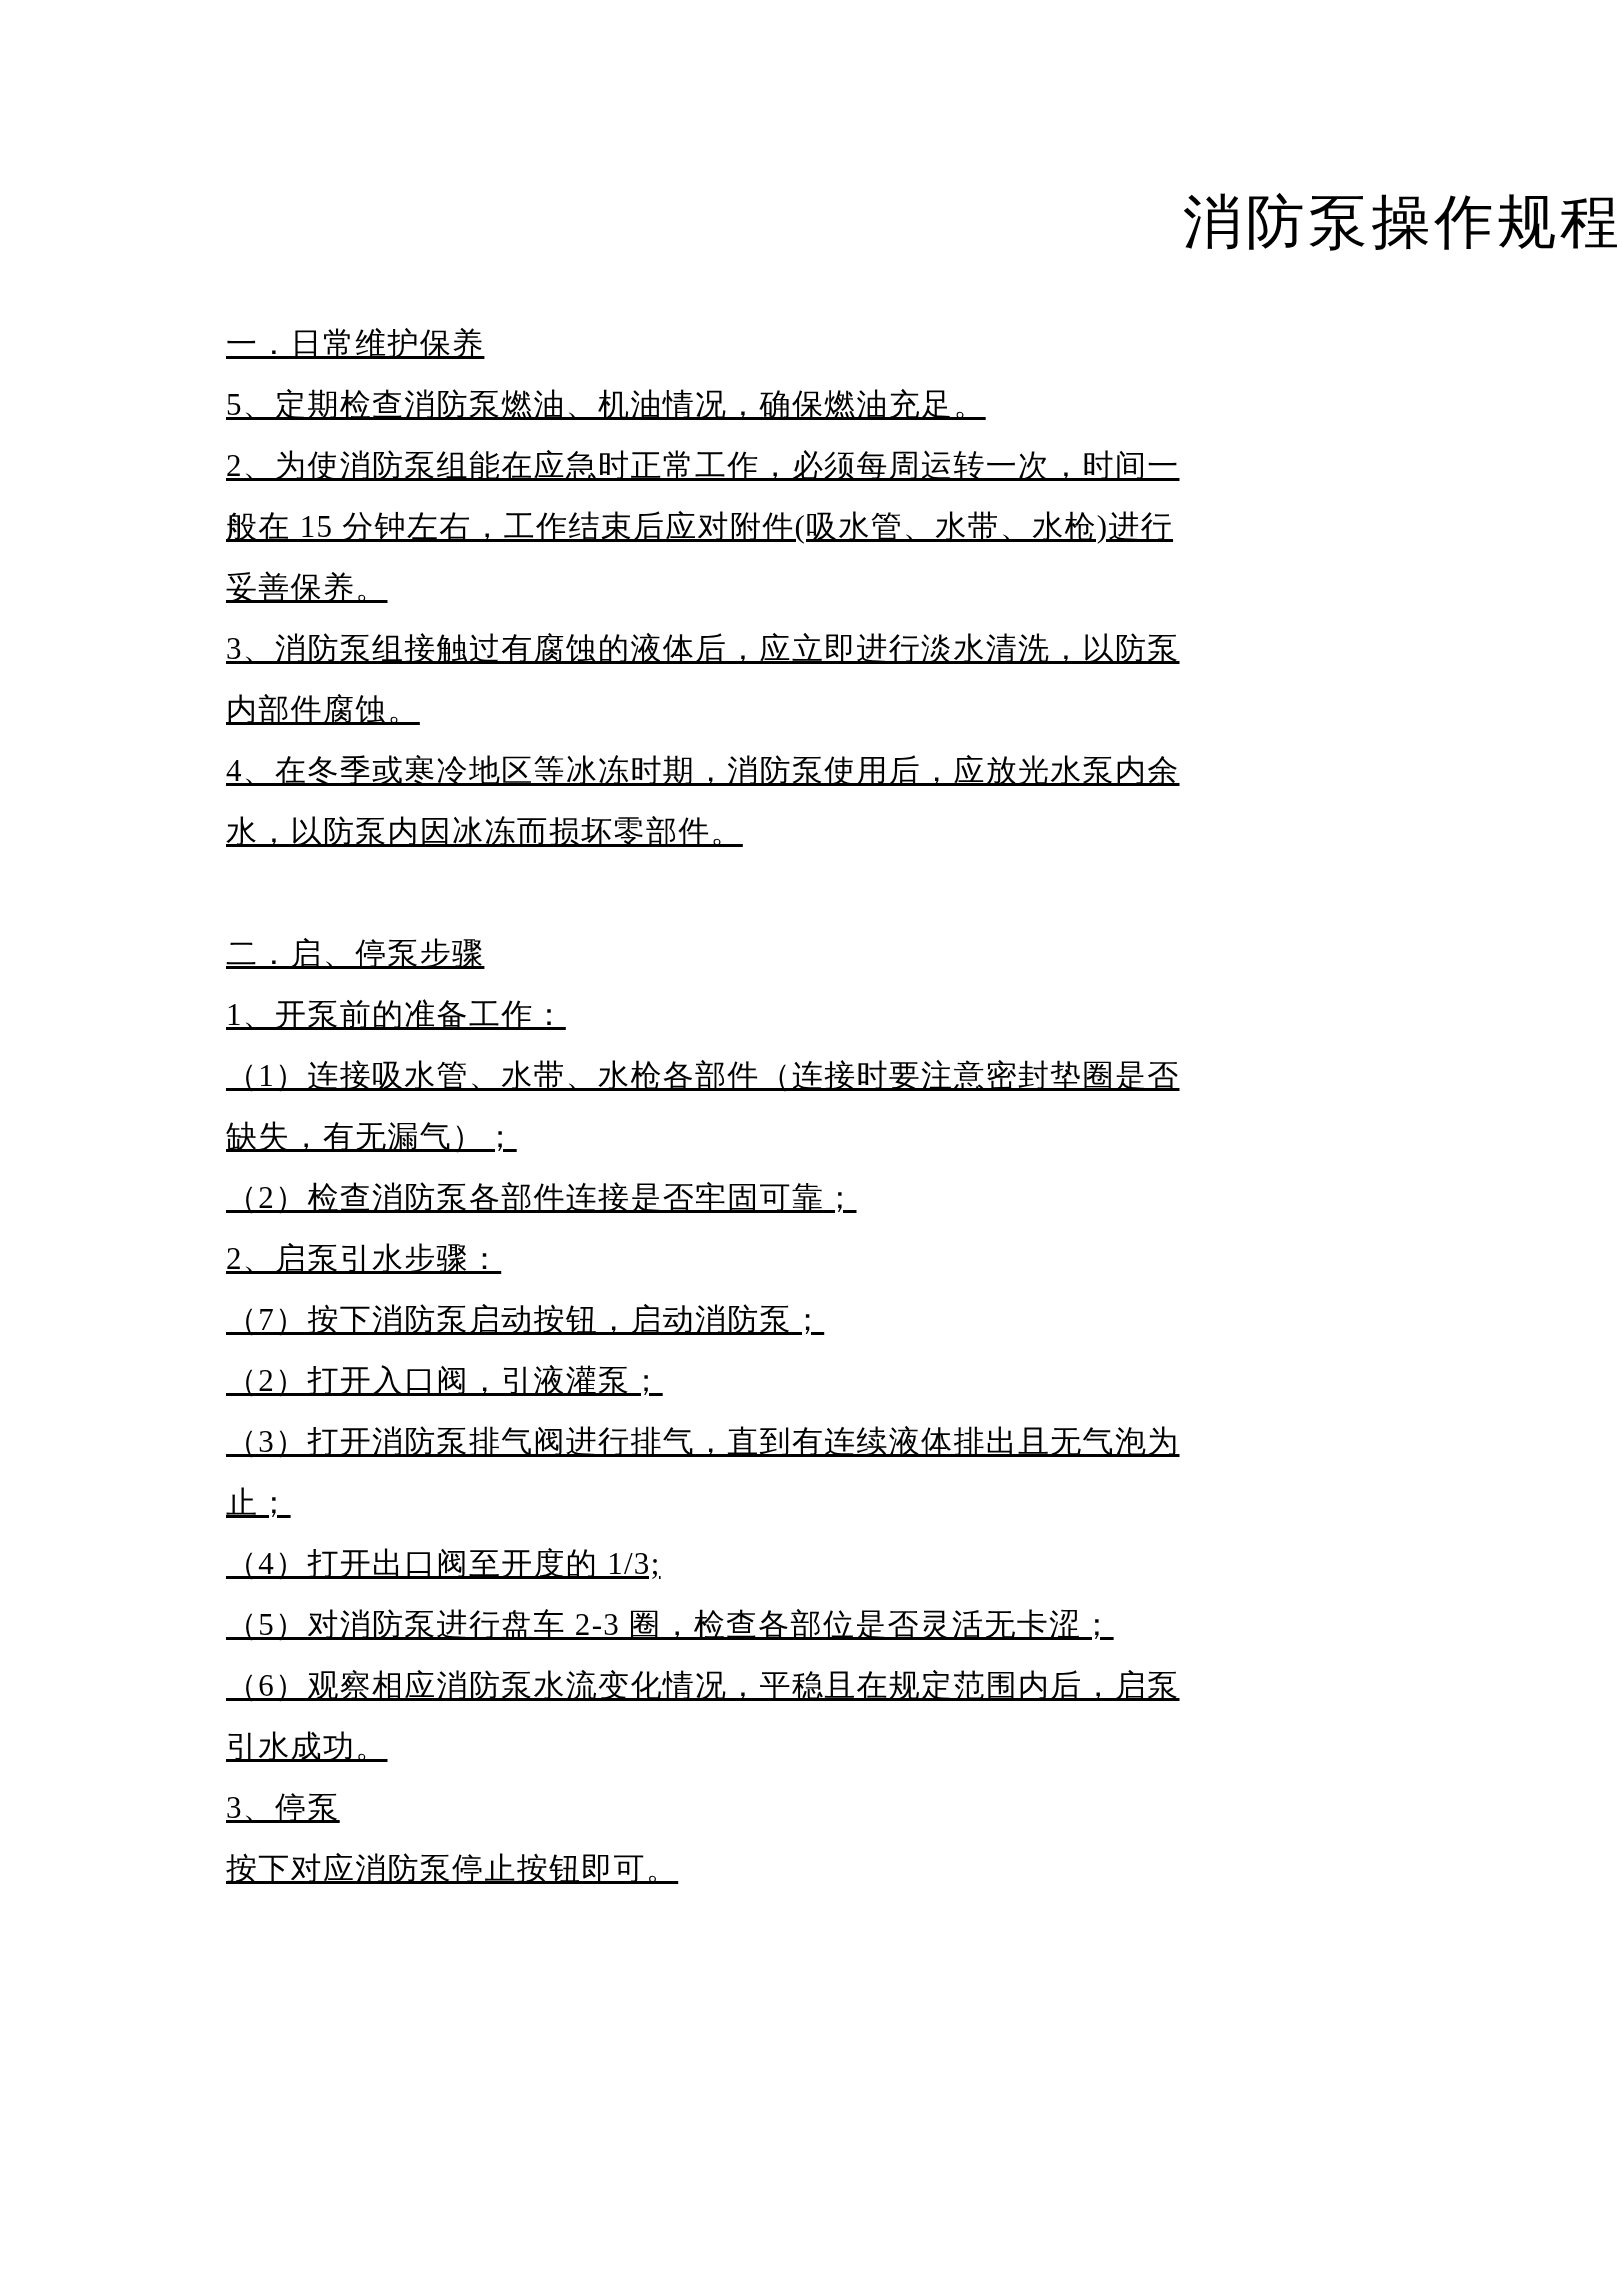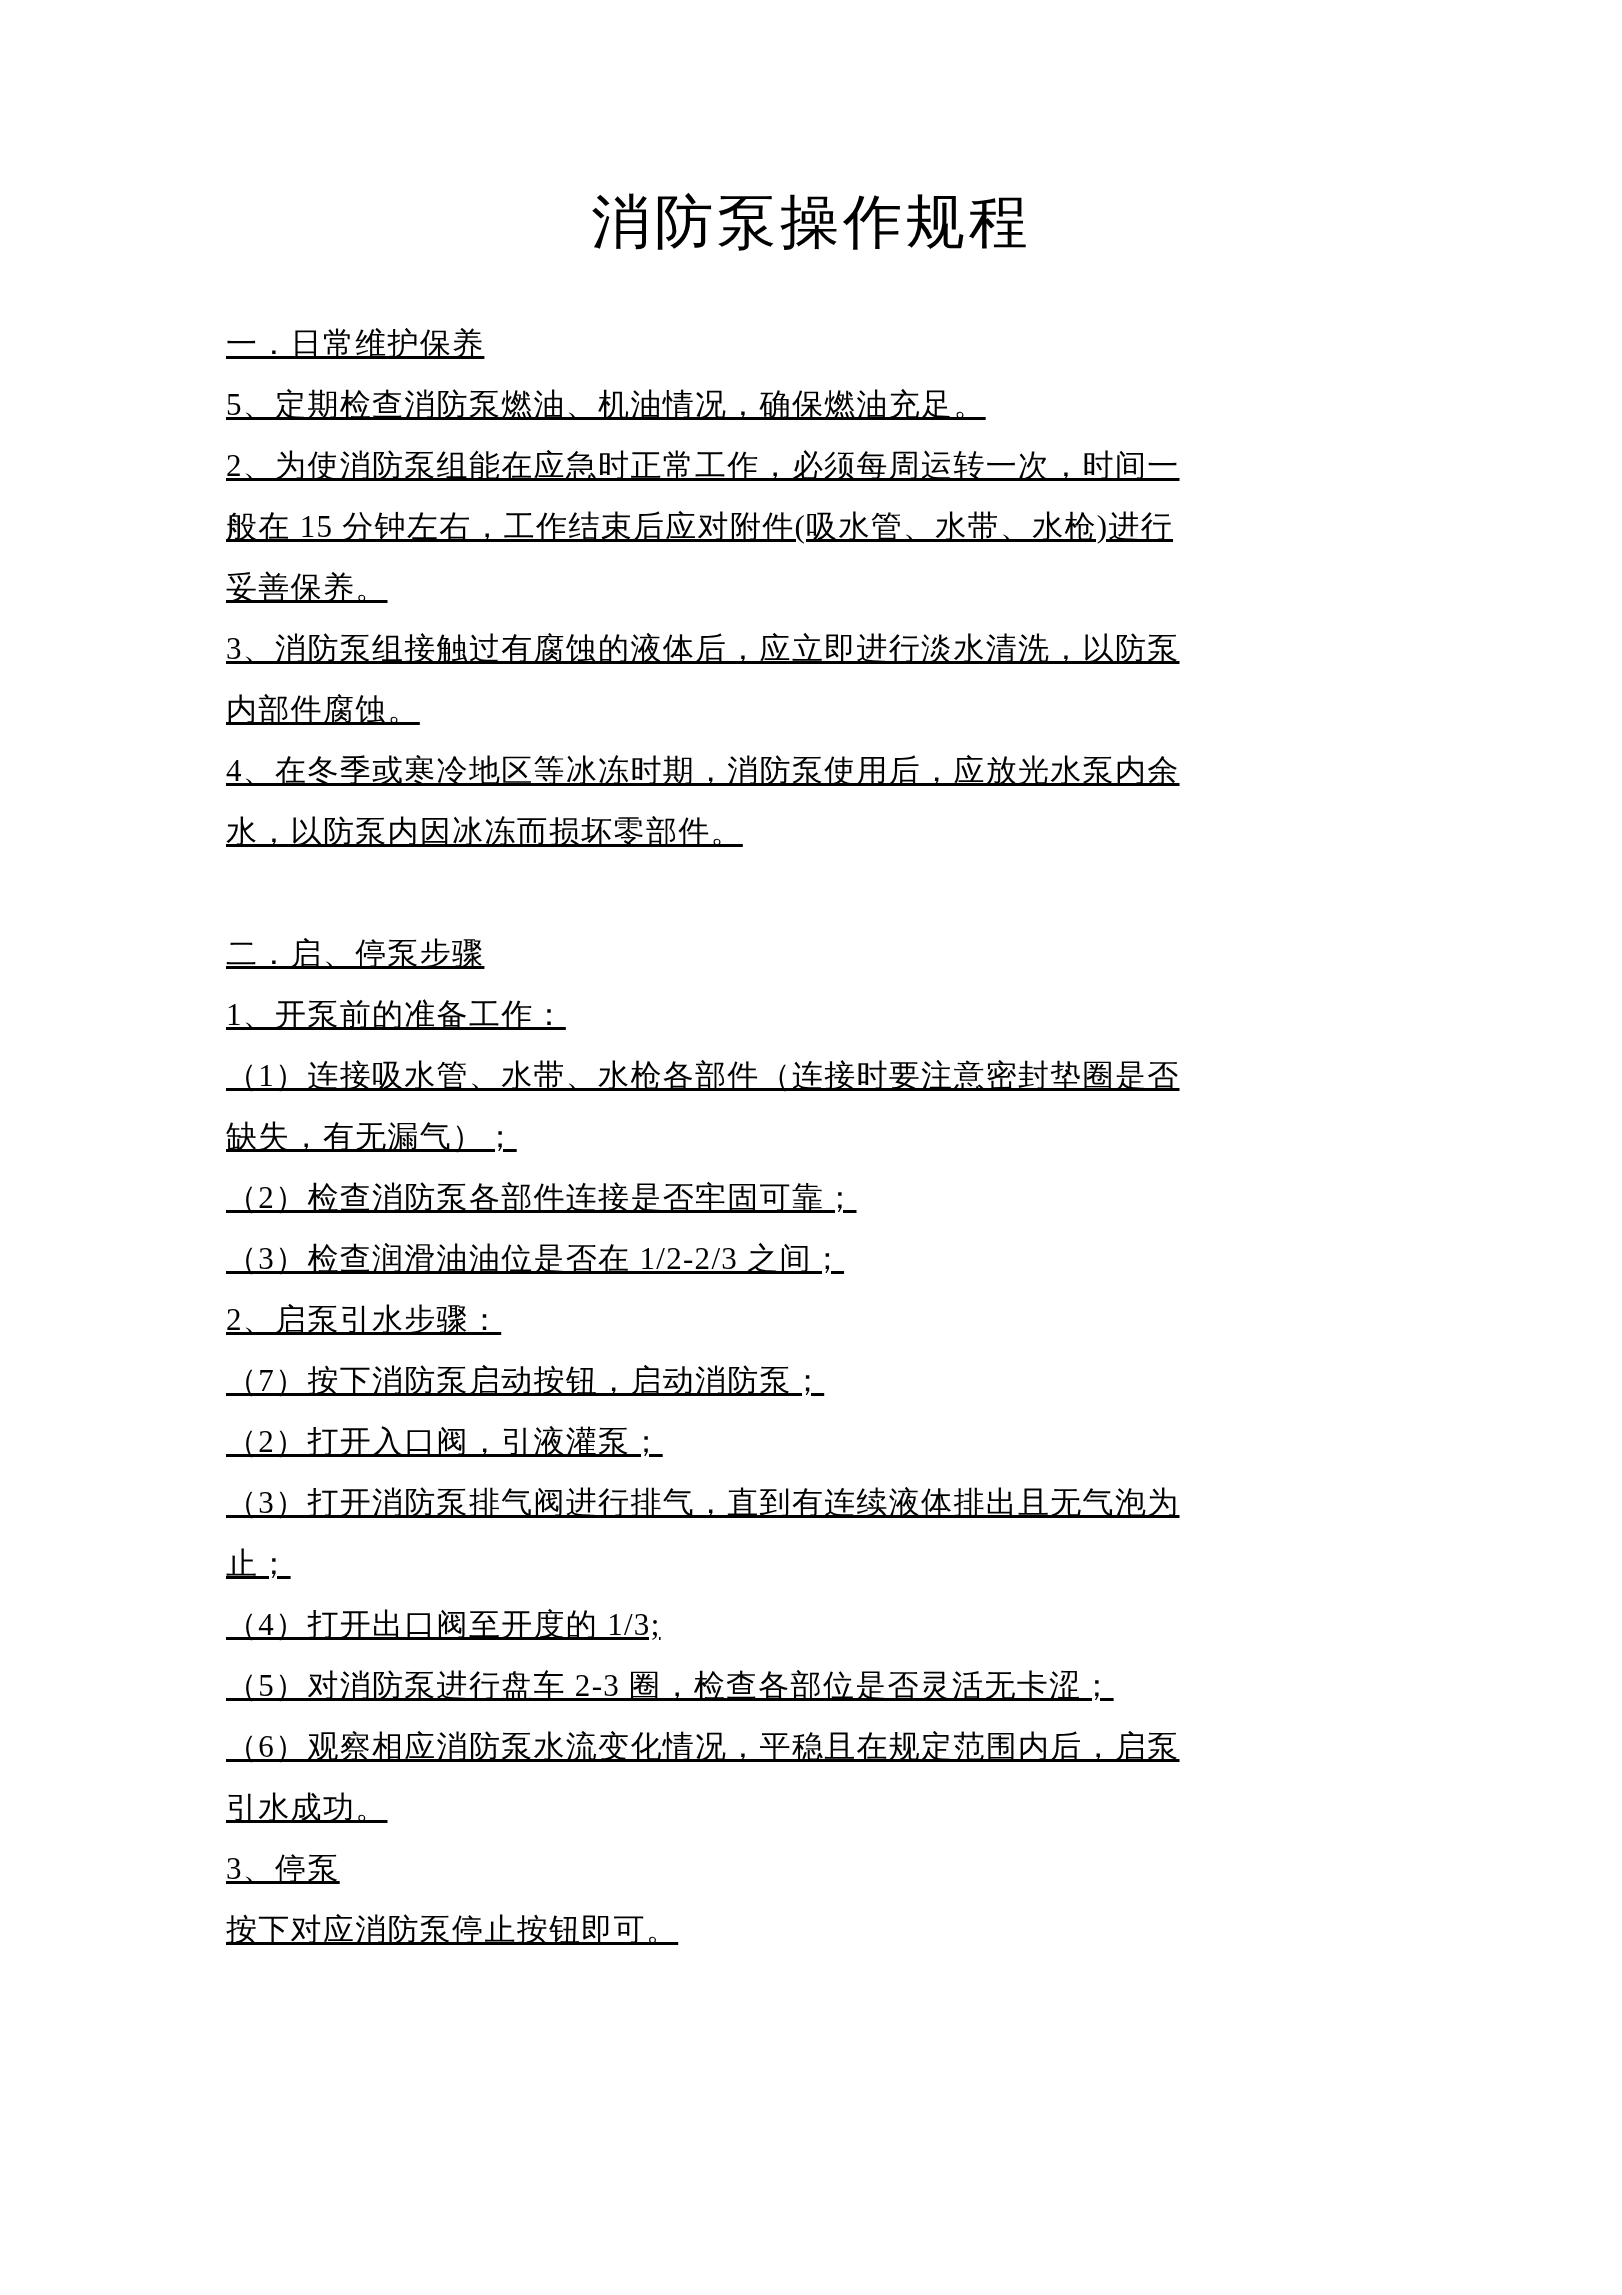--- a/index.html
+++ b/index.html
@@ -14,21 +14,21 @@
     background: #ffffff;
     margin: 0 auto;
     font-family: "Liberation Serif", "DejaVu Serif", serif;
     color: #000000;
     overflow: hidden;
   }
   .doc-title {
     padding-top: 186px;
     font-size: 59px;
     line-height: 73px;
-    text-align: center;
+    text-align: right;
     letter-spacing: 3.9px;
     white-space: nowrap;
   }
   .doc-body {
     margin-top: 54px;
     margin-left: 226px;
     width: 1201px;
   }
   .line {
     font-size: 31px;
@@ -53,21 +53,20 @@
     <div class="line">3、消防泵组接触过有腐蚀的液体后，应立即进行淡水清洗，以防泵</div>
     <div class="line">内部件腐蚀。</div>
     <div class="line">4、在冬季或寒冷地区等冰冻时期，消防泵使用后，应放光水泵内余</div>
     <div class="line">水，以防泵内因冰冻而损坏零部件。</div>
     <div class="line"></div>
     <div class="line">二．启、停泵步骤</div>
     <div class="line">1、开泵前的准备工作：</div>
     <div class="line">（1）连接吸水管、水带、水枪各部件（连接时要注意密封垫圈是否</div>
     <div class="line">缺失，有无漏气）；</div>
     <div class="line">（2）检查消防泵各部件连接是否牢固可靠；</div>
-    <div class="line">（3）检查润滑油油位是否在 1/2-2/3 之间；</div>
     <div class="line">2、启泵引水步骤：</div>
     <div class="line">（7）按下消防泵启动按钮，启动消防泵；</div>
     <div class="line">（2）打开入口阀，引液灌泵；</div>
     <div class="line">（3）打开消防泵排气阀进行排气，直到有连续液体排出且无气泡为</div>
     <div class="line">止；</div>
     <div class="line">（4）打开出口阀至开度的 1/3;</div>
     <div class="line">（5）对消防泵进行盘车 2-3 圈，检查各部位是否灵活无卡涩；</div>
     <div class="line">（6）观察相应消防泵水流变化情况，平稳且在规定范围内后，启泵</div>
     <div class="line">引水成功。</div>
     <div class="line">3、停泵</div>

